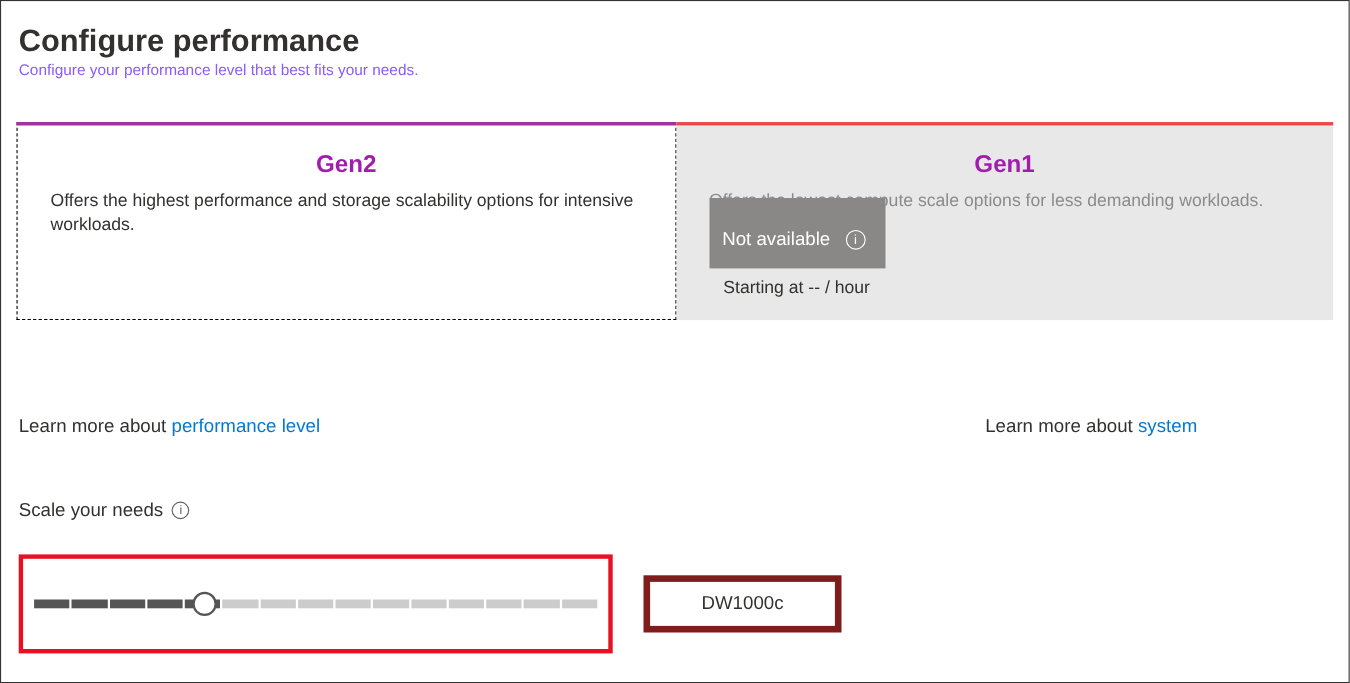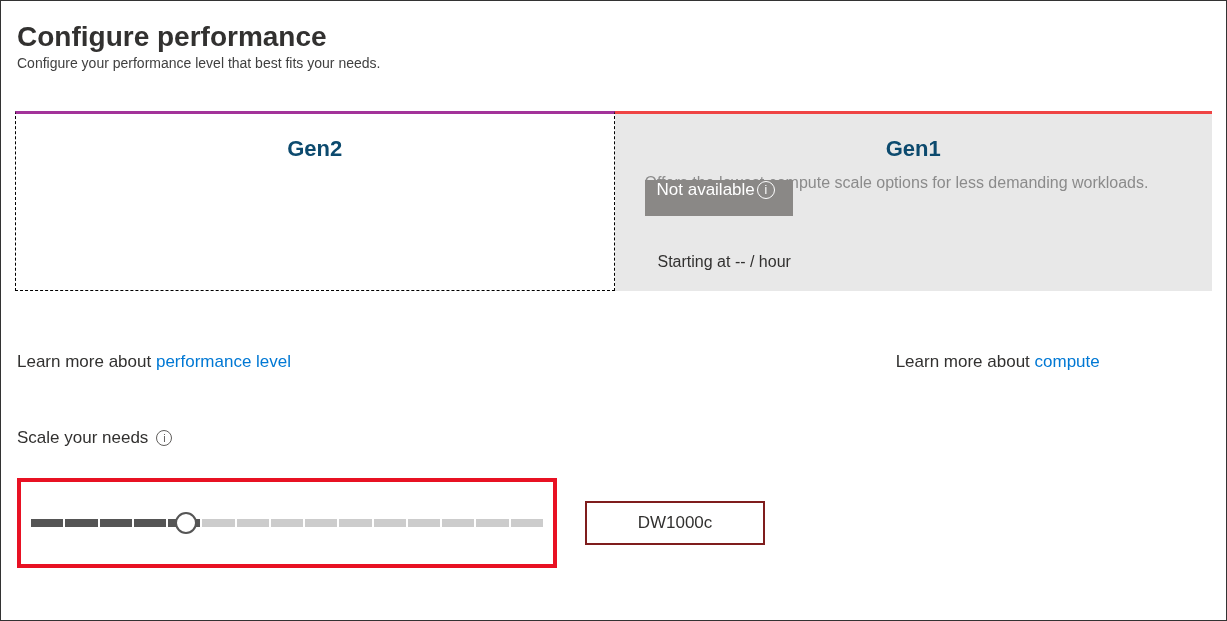--- a/index.html
+++ b/index.html
@@ -16,21 +16,21 @@
     }
     .header { padding: 20px 16px 4px; }
     .title {
       font-size: 28px;
       font-weight: 600;
       color: #323130;
       margin: 0;
     }
     .subtitle {
       font-size: 14px;
-      color: #404040;
+      color: #8b5cf6;
       margin-top: 2px;
     }
     .tabs {
       display: flex;
       margin: 36px 14px 0;
     }
     .tab {
       flex: 1;
       position: relative;
       padding: 16px 30px 22px;
@@ -45,41 +45,41 @@
     }
     .tab.gen1 {
       background: #e8e8e8;
       border-top: 3px solid #ef4444;
     }
     .tab-title {
       font-size: 22px;
       font-weight: 600;
       text-align: center;
       margin: 6px 0 10px;
-      color: #0c4a6e;
+      color: #a21caf;
     }
     .tab-desc {
       font-size: 16px;
       color: #323130;
       line-height: 1.4;
     }
     .tab.gen1 .tab-desc {
       color: #8b8b8b;
     }
     .not-available {
       position: absolute;
       left: 30px;
       top: 66px;
       background: #8a8886;
       color: #fff;
       font-size: 17px;
-      padding: 0 18px 16px 12px;
-      display: flex;
-      align-items: center;
-      gap: 2px;
+      padding: 28px 18px 16px 12px;
+      display: flex;
+      align-items: center;
+      gap: 14px;
     }
     .info-icon {
       display: inline-flex;
       align-items: center;
       justify-content: center;
       width: 18px;
       height: 18px;
       border: 1.5px solid currentColor;
       border-radius: 50%;
       font-size: 12px;
@@ -93,21 +93,21 @@
     }
     .starting {
       position: absolute;
       bottom: 20px;
       left: 43px;
       font-size: 16px;
       color: #323130;
     }
     .learn-row {
       display: flex;
-      margin: 61px 16px 0;
+      margin: 87px 16px 0;
       font-size: 17px;
       color: #323130;
     }
     .learn-left { flex: 1; }
     .learn-right { flex: 0.45; text-align: left; padding-left: 180px; }
     .link { color: #0078d4; cursor: pointer; }
     .scale-label {
       margin: 56px 16px 0;
       font-size: 17px;
       color: #323130;
@@ -156,58 +156,59 @@
       left: 31%;
       transform: translate(-50%, -50%);
       width: 22px;
       height: 22px;
       background: #fff;
       border: 2px solid #555;
       border-radius: 50%;
       cursor: grab;
     }
     .value-box {
-      border: 2px solid #7f1d1d;
+      border: 6px solid #7f1d1d;
       padding: 10px 46px;
       font-size: 17px;
       color: #323130;
       background: #fff;
       min-width: 180px;
       text-align: center;
     }
   </style>
 </head>
 <body>
 
 <div class="header">
   <h1 class="title">Configure performance</h1>
   <div class="subtitle">Configure your performance level that best fits your needs.</div>
 </div>
 
 <div class="tabs">
   <div class="tab gen2">
     <div class="tab-title">Gen2</div>
+    <div class="tab-desc">Offers the highest performance and storage scalability options for intensive workloads.</div>
   </div>
   <div class="tab gen1">
     <div class="tab-title">Gen1</div>
     <div class="tab-desc">Offers the lowest compute scale options for less demanding workloads.</div>
     <div class="not-available">
       <span>Not available</span>
       <span class="info-icon">i</span>
     </div>
     <div class="starting">Starting at -- / hour</div>
   </div>
 </div>
 
 <div class="learn-row">
   <div class="learn-left">
     <span>Learn more about </span><span class="link">performance level</span>
   </div>
   <div class="learn-right">
-    <span>Learn more about </span><span class="link">compute</span>
+    <span>Learn more about </span><span class="link">system</span>
   </div>
 </div>
 
 <div class="scale-label">
   <span>Scale your needs</span>
   <span class="info-icon">i</span>
 </div>
 
 <div class="slider-row">
   <div class="slider-wrap">

